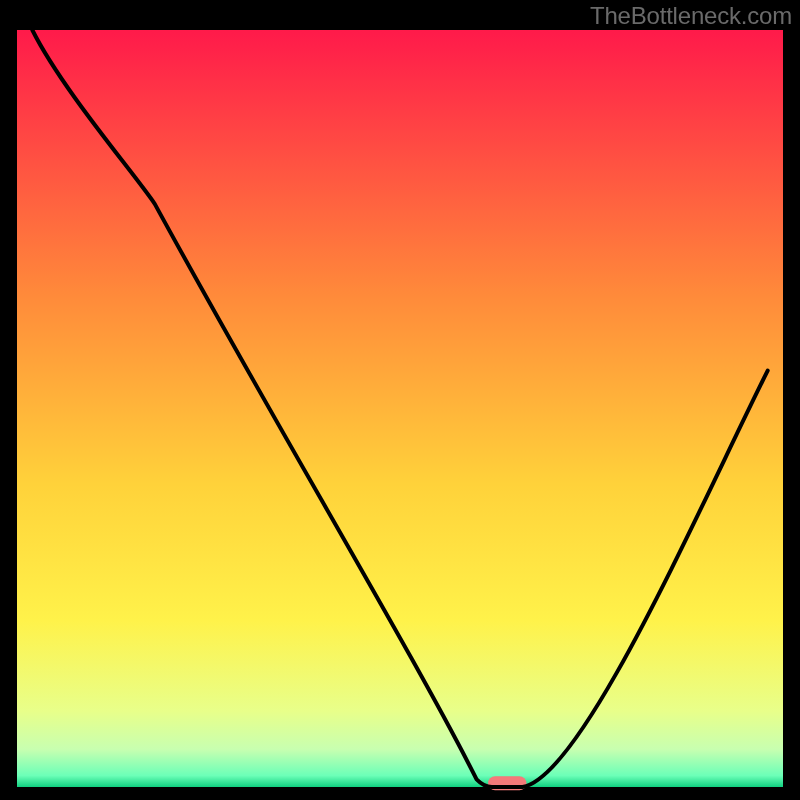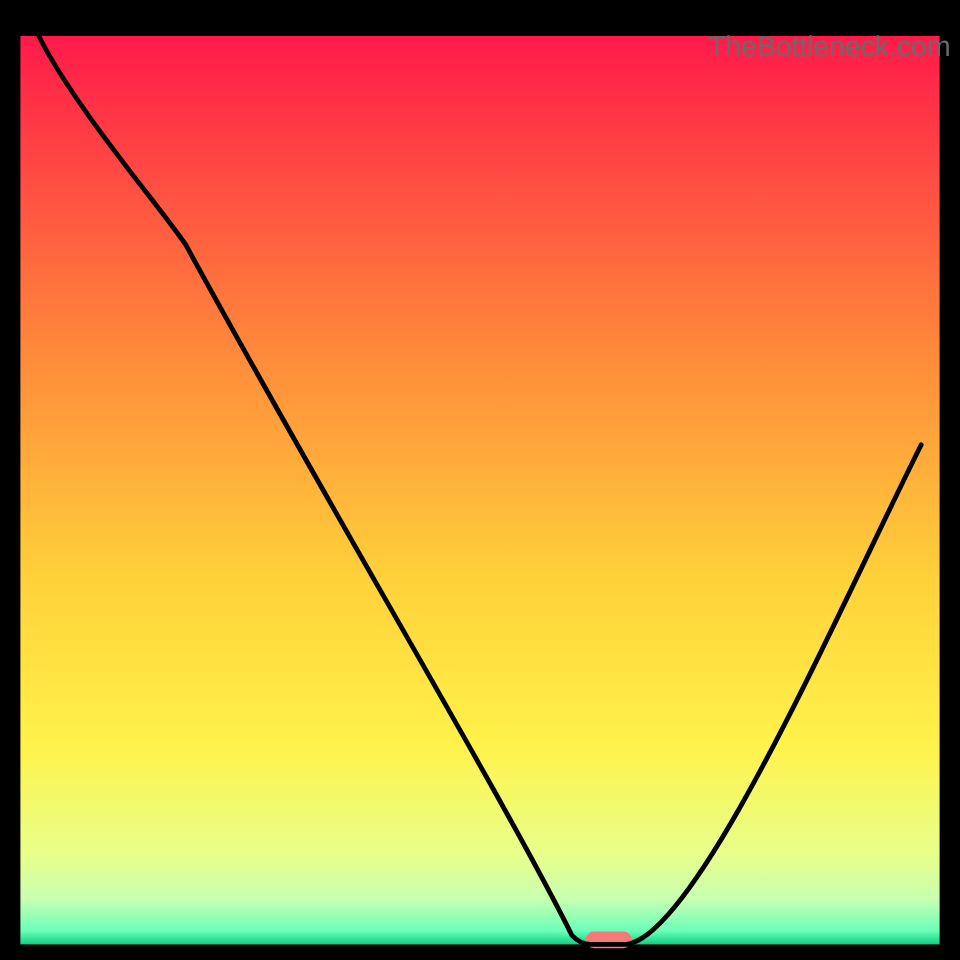--- a/index.html
+++ b/index.html
@@ -18,21 +18,20 @@
   }
   .watermark {
     position: absolute;
     top: 2px;
     right: 8px;
     color: #6a6a6a;
     font-size: 24px;
     font-weight: 400;
     letter-spacing: -0.2px;
     z-index: 10;
-    margin-top: 24px;
   }
   svg.chart {
     position: absolute;
     top: 0;
     left: 0;
     width: 800px;
     height: 800px;
   }
 </style>
 </head>

